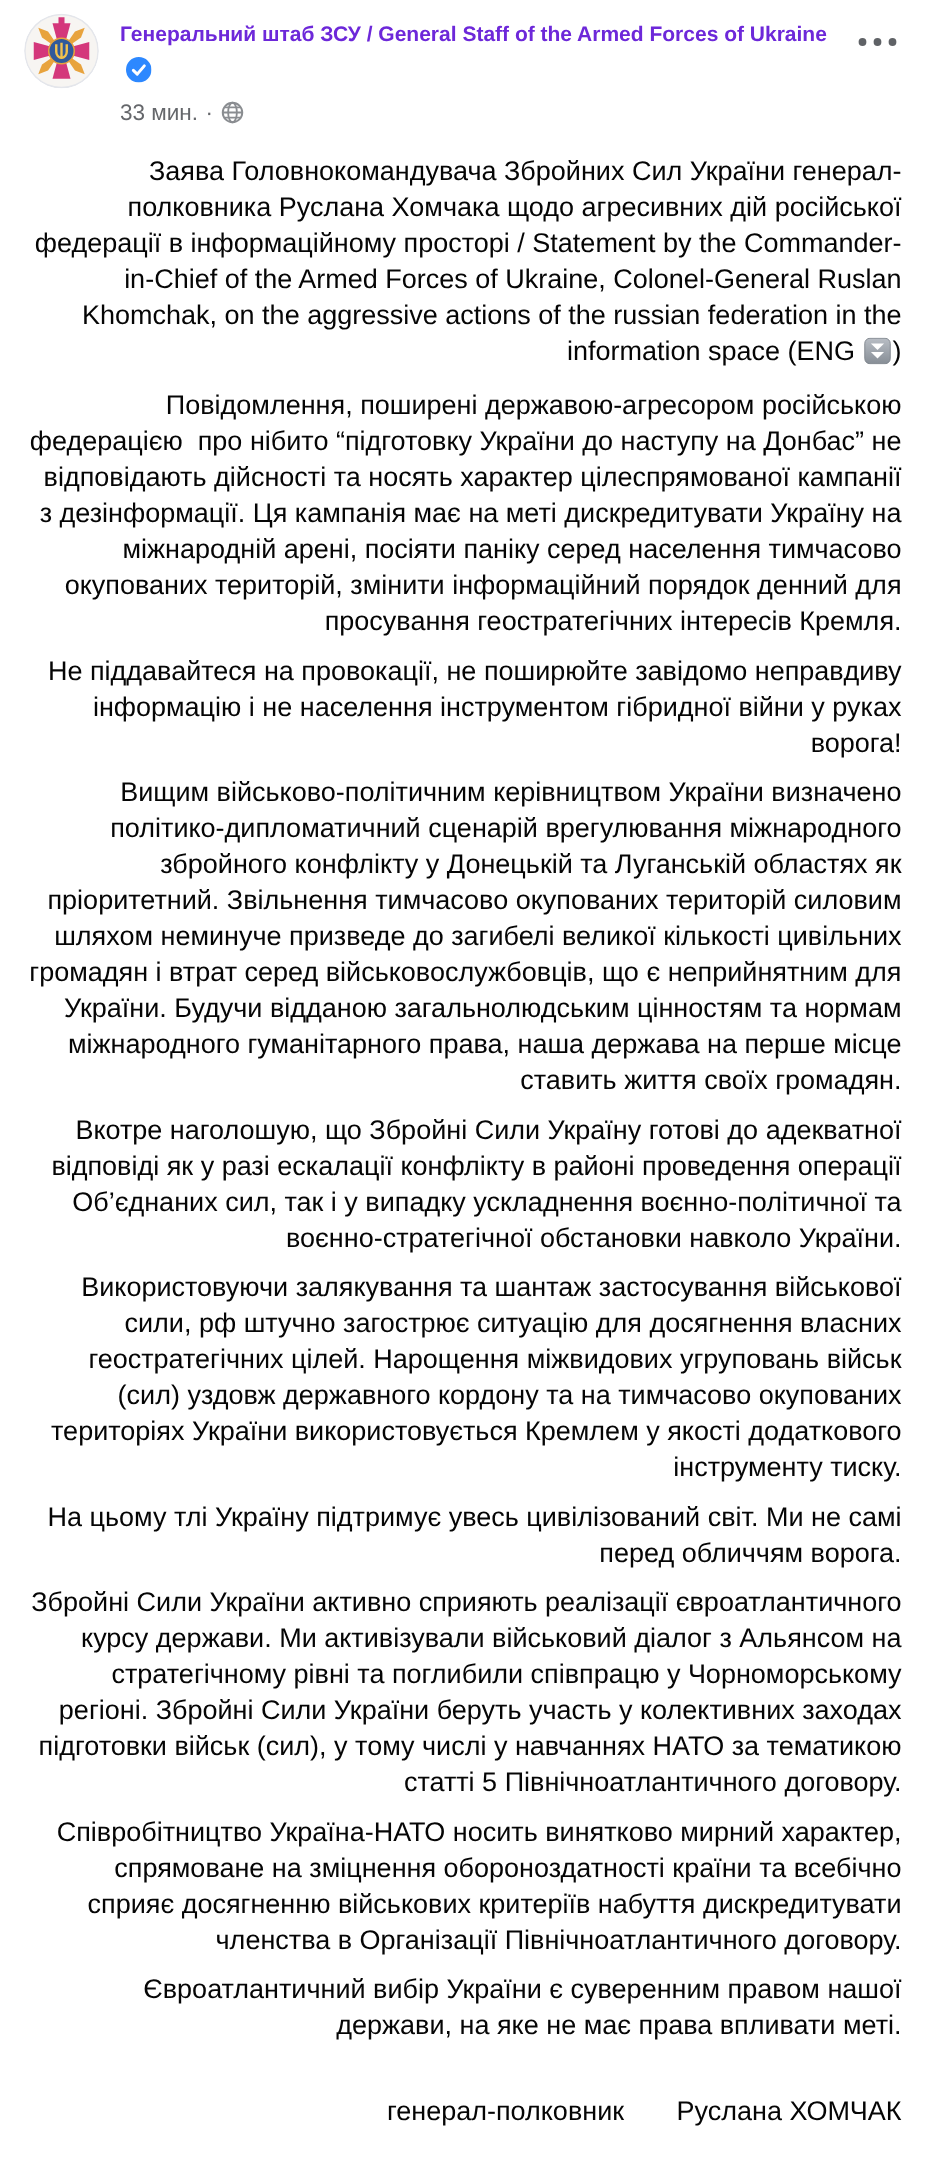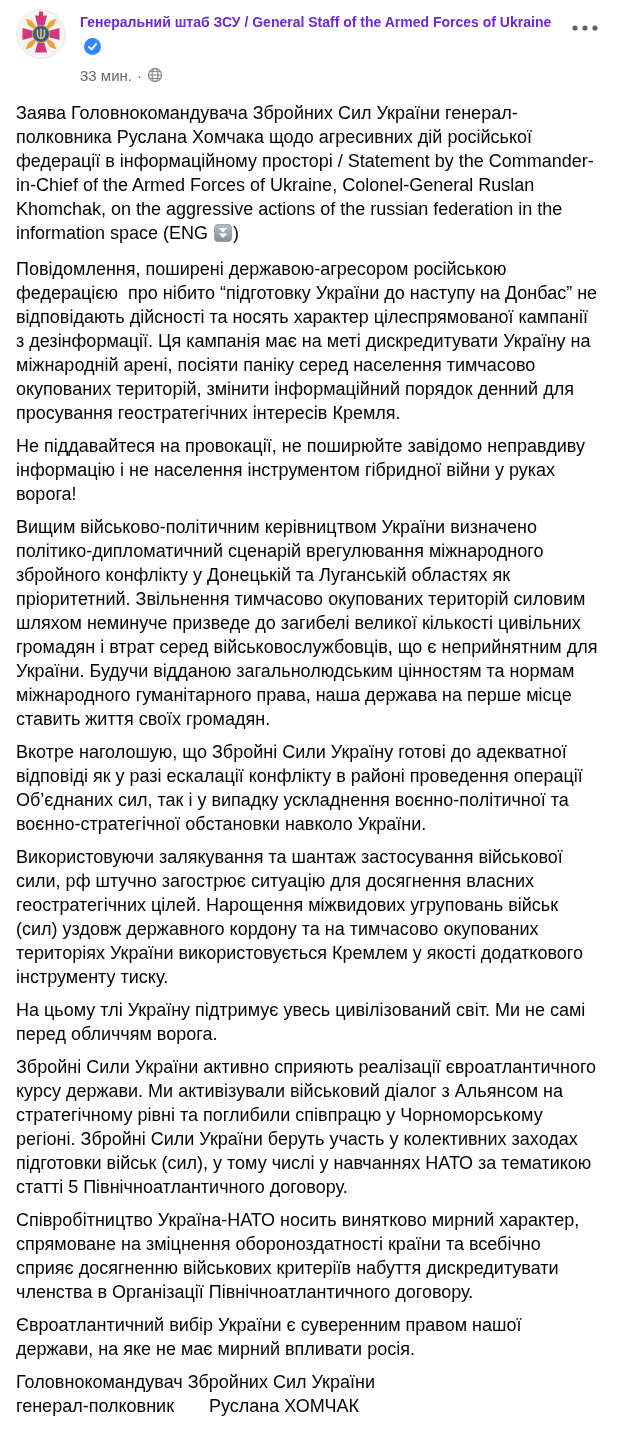--- a/index.html
+++ b/index.html
@@ -63,20 +63,21 @@
   }
 
   
   .post-body { padding: 13px 16px 0 16px; }
   .post-body p {
     font-size: 18px;
     line-height: 24px;
     margin: 0 0 9px 0;
     white-space: pre-wrap;
     color: #050505;
+    text-align: right;
   }
   .emoji-inline {
     display: inline-block;
     vertical-align: -3px;
     margin: 0 1px;
   }
 </style>
 </head>
 <body>
 
@@ -151,18 +152,18 @@
       </svg></span><span>)</span></p>
 
     <p>Повідомлення, поширені державою-агресором російською федерацією  про нібито “підготовку України до наступу на Донбас” не відповідають дійсності та носять характер цілеспрямованої кампанії з дезінформації. Ця кампанія має на меті дискредитувати Україну на міжнародній арені, посіяти паніку серед населення тимчасово окупованих територій, змінити інформаційний порядок денний для просування геостратегічних інтересів Кремля.</p>
     <p>Не піддавайтеся на провокації, не поширюйте завідомо неправдиву інформацію і не населення інструментом гібридної війни у руках ворога!</p>
     <p>Вищим військово-політичним керівництвом України визначено політико-дипломатичний сценарій врегулювання міжнародного збройного конфлікту у Донецькій та Луганській областях як пріоритетний. Звільнення тимчасово окупованих територій силовим шляхом неминуче призведе до загибелі великої кількості цивільних громадян і втрат серед військовослужбовців, що є неприйнятним для України. Будучи відданою загальнолюдським цінностям та нормам міжнародного гуманітарного права, наша держава на перше місце ставить життя своїх громадян.</p>
     <p>Вкотре наголошую, що Збройні Сили Україну готові до адекватної відповіді як у разі ескалації конфлікту в районі проведення операції Об’єднаних сил, так і у випадку ускладнення воєнно-політичної та воєнно-стратегічної обстановки навколо України.</p>
     <p>Використовуючи залякування та шантаж застосування військової сили, рф штучно загострює ситуацію для досягнення власних геостратегічних цілей. Нарощення міжвидових угруповань військ (сил) уздовж державного кордону та на тимчасово окупованих територіях України використовується Кремлем у якості додаткового інструменту тиску.</p>
     <p>На цьому тлі Україну підтримує увесь цивілізований світ. Ми не самі перед обличчям ворога.</p>
     <p>Збройні Сили України активно сприяють реалізації євроатлантичного курсу держави. Ми активізували військовий діалог з Альянсом на стратегічному рівні та поглибили співпрацю у Чорноморському регіоні. Збройні Сили України беруть участь у колективних заходах підготовки військ (сил), у тому числі у навчаннях НАТО за тематикою статті 5 Північноатлантичного договору.</p>
     <p>Співробітництво Україна-НАТО носить винятково мирний характер, спрямоване на зміцнення обороноздатності країни та всебічно сприяє досягненню військових критеріїв набуття дискредитувати членства в Організації Північноатлантичного договору.</p>
-    <p>Євроатлантичний вибір України є суверенним правом нашої держави, на яке не має мирний впливати росія.</p>
+    <p>Євроатлантичний вибір України є суверенним правом нашої держави, на яке не має права впливати меті.</p>
 
-    <p><span>Головнокомандувач Збройних Сил України</span><br><span>генерал-полковник       Руслана ХОМЧАК</span></p>
+    <p><br><span>генерал-полковник       Руслана ХОМЧАК</span></p>
 
   </div>
 </div>
 
 </body></html>

